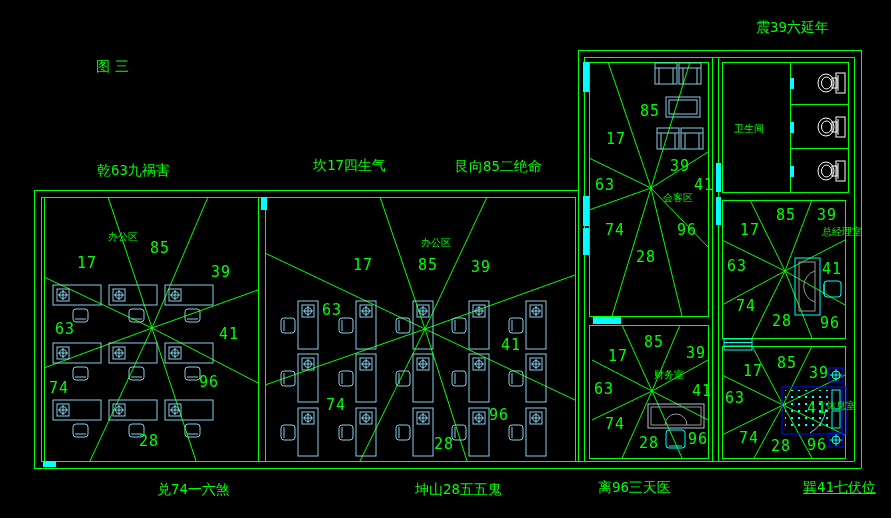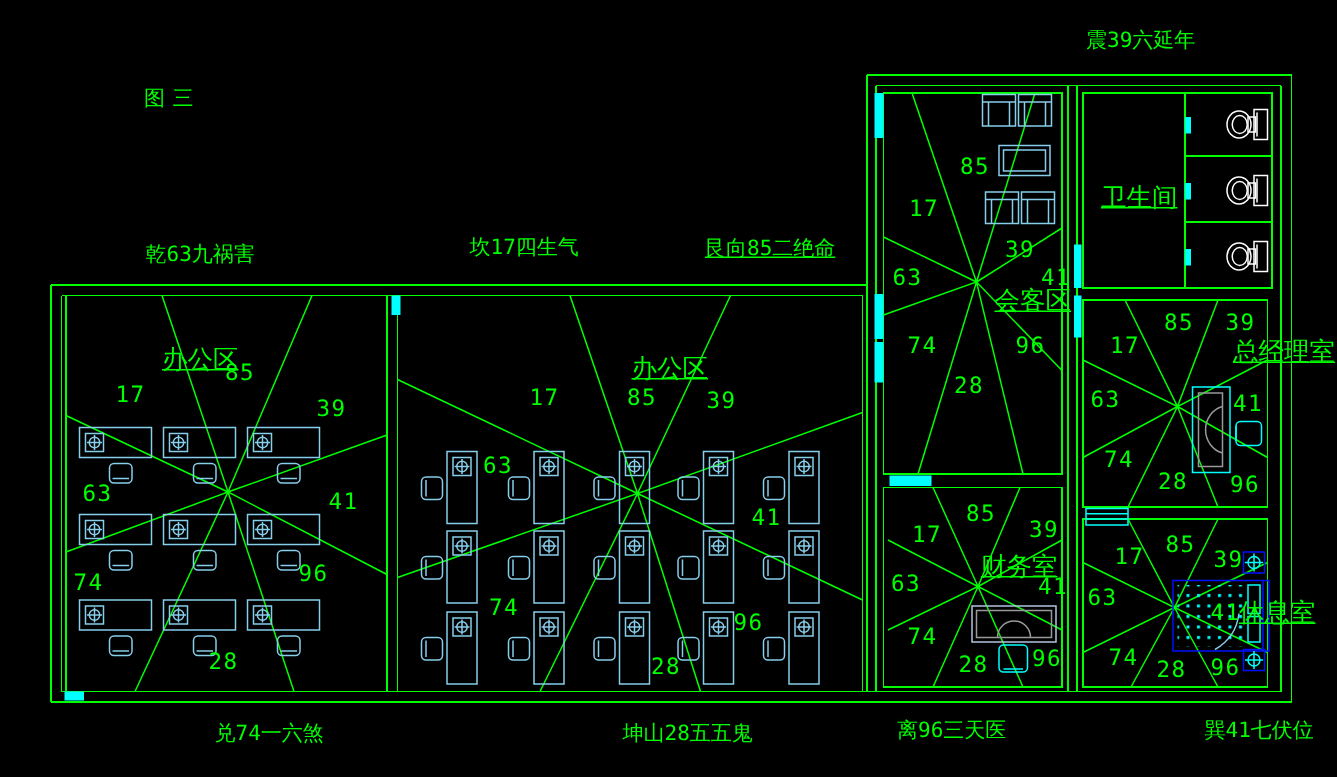--- a/index.html
+++ b/index.html
@@ -1,21 +1,21 @@
 <!DOCTYPE html>
 <html><head>
 <meta charset="utf-8">
 <style>
   html,body{margin:0;padding:0;background:#000;}
   #stage{position:relative;width:891px;height:518px;background:#000;overflow:hidden;
          font-family:"DejaVu Sans Mono", monospace;}
   #plan{position:absolute;left:0;top:0;}
   .t{position:absolute;color:#00ff00;font-size:14px;line-height:1.1;white-space:nowrap;}
   .num{font-size:15px;letter-spacing:1px;}
-  .lbl{font-size:17px;text-decoration:underline;}
+  .lbl{font-size:10px;}
   .fig{letter-spacing:5px;}
 </style>
 </head>
 <body>
 
 <div id="stage">
 
 <svg id="plan" width="891" height="518" viewBox="0 0 891 518">
   <defs>
     <pattern id="dots" x="0" y="0" width="7" height="7" patternUnits="userSpaceOnUse">
@@ -185,28 +185,28 @@
 
   <g>
     <use href="#bed" transform="translate(782,387)"></use>
     <use href="#nightstand" transform="translate(829,368)"></use>
     <use href="#nightstand" transform="translate(829,433)"></use>
   </g>
 </svg>
 
 <div class="t fig" style="left:96px;top:59px;">图三</div>
 
-<div class="t" style="left:724px;top:20px;">震39六延年</div>
+<div class="t" style="left:756px;top:20px;">震39六延年</div>
 <div class="t" style="left:97px;top:163px;">乾63九祸害</div>
 <div class="t" style="left:313px;top:158px;">坎17四生气</div>
-<div class="t" style="left:470px;top:159px;text-decoration:underline;">艮向85二绝命</div>
-<div class="t" style="left:143px;top:482px;text-align:center;">兑74一六煞</div>
+<div class="t" style="left:455px;top:159px;">艮向85二绝命</div>
+<div class="t" style="left:157px;top:482px;text-align:center;">兑74一六煞</div>
 <div class="t" style="left:415px;top:482px;">坤山28五五鬼</div>
 <div class="t" style="left:598px;top:480px;">离96三天医</div>
-<div class="t" style="left:803px;top:480px;">巽41七伏位</div>
+<div class="t" style="left:803px;top:480px;text-decoration:underline;">巽41七伏位</div>
 
 <div class="t lbl" style="left:108px;top:231px;">办公区</div>
 <div class="t num" style="left:150px;top:240px;">85</div>
 <div class="t num" style="left:77px;top:255px;">17</div>
 <div class="t num" style="left:211px;top:264px;">39</div>
 <div class="t num" style="left:55px;top:321px;">63</div>
 <div class="t num" style="left:219px;top:326px;">41</div>
 <div class="t num" style="left:49px;top:380px;">74</div>
 <div class="t num" style="left:199px;top:374px;">96</div>
 <div class="t num" style="left:139px;top:433px;">28</div>

